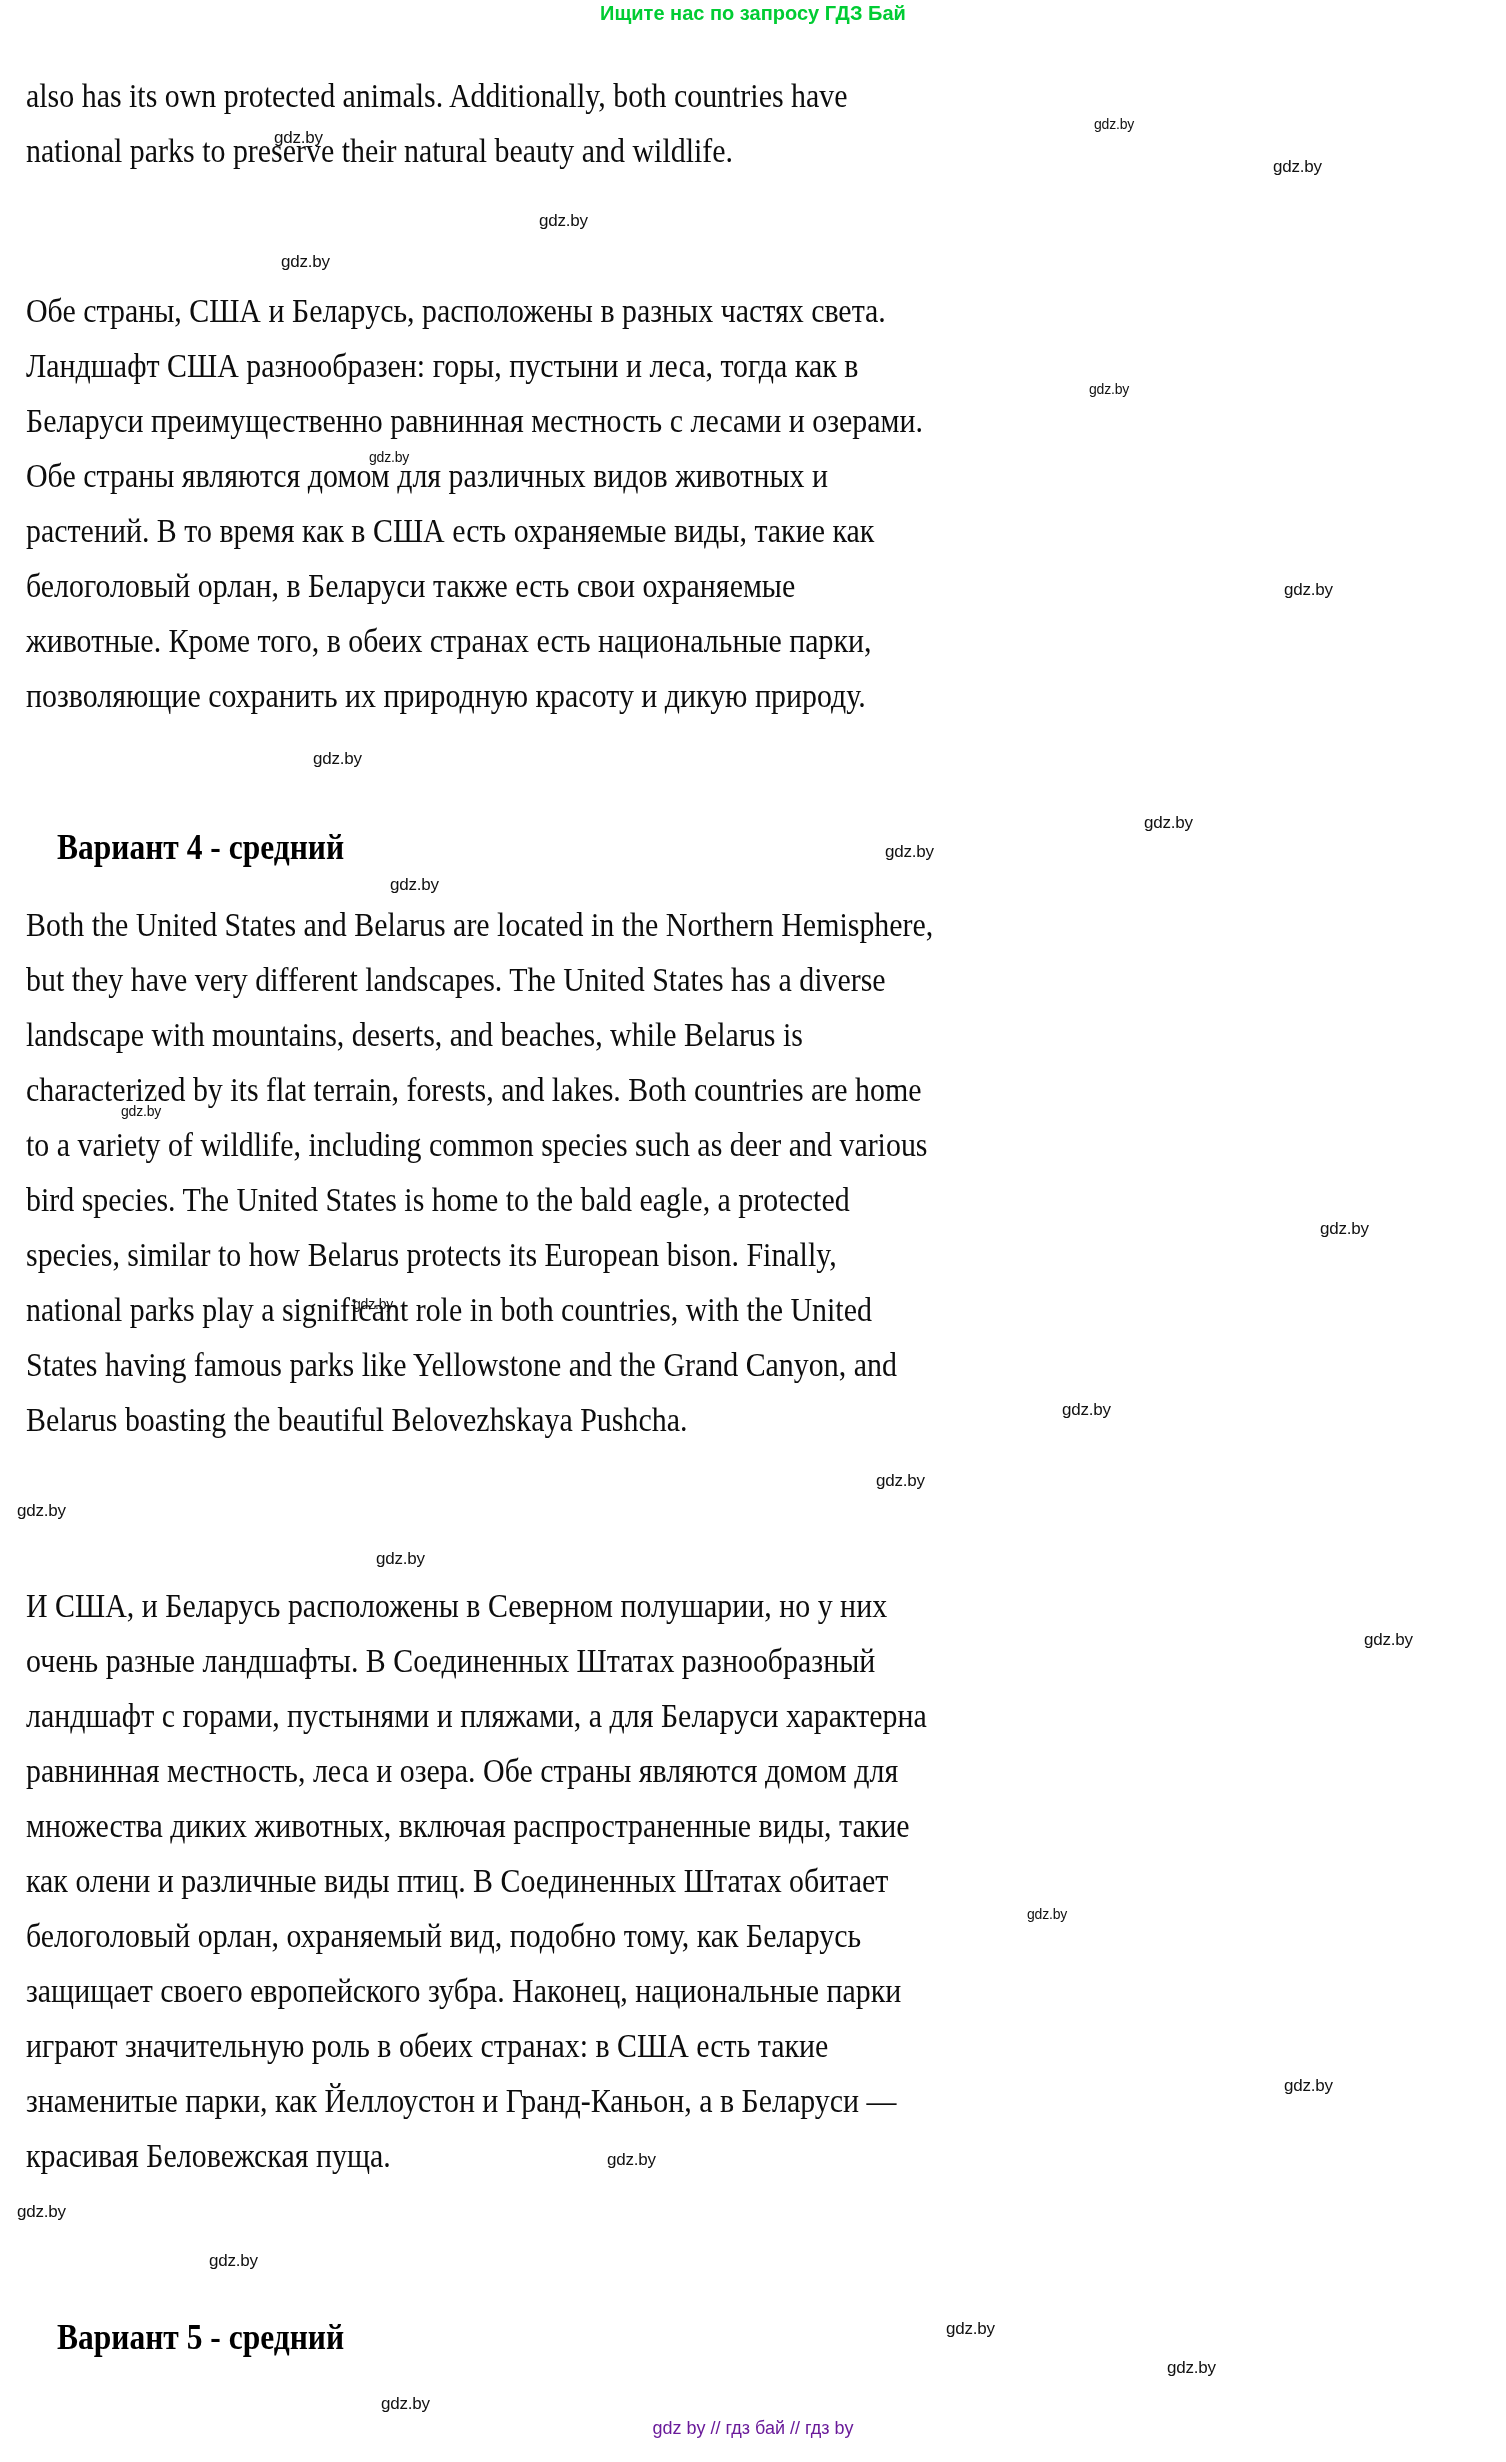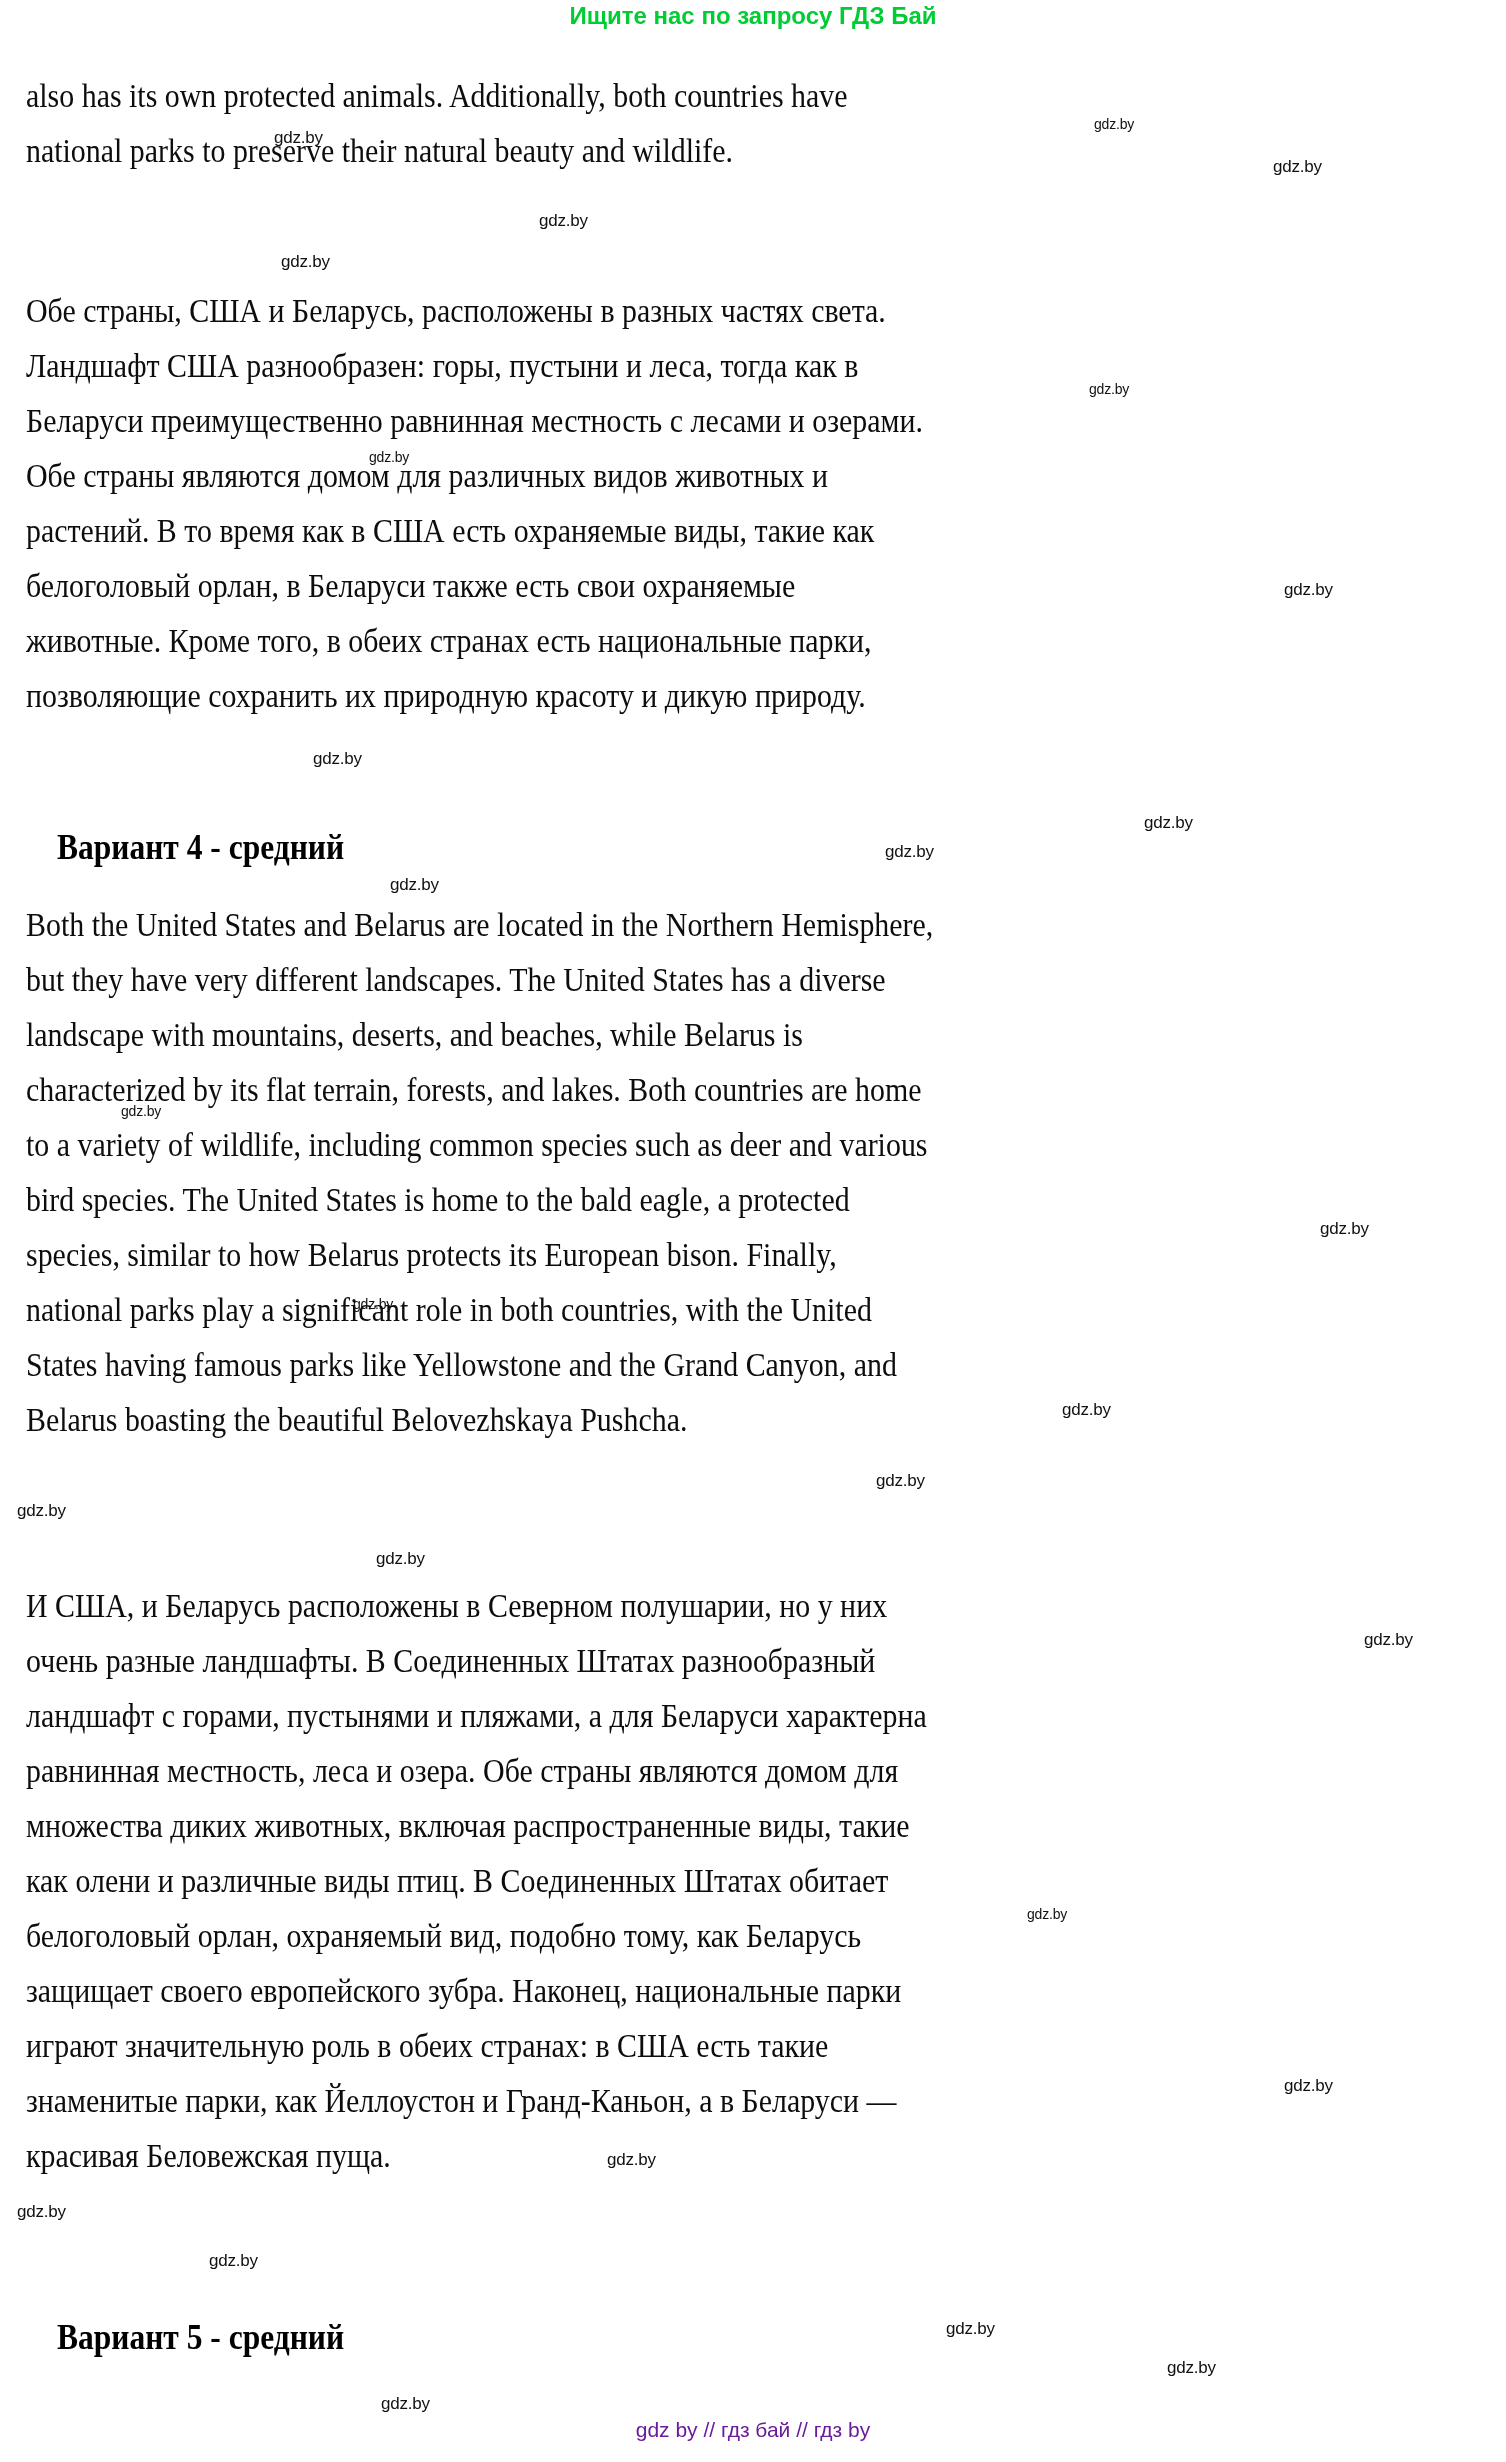--- a/index.html
+++ b/index.html
@@ -20,21 +20,21 @@
 
   
   .promo {
     position: absolute;
     top: 1.5px;
     left: 0;
     width: 1506px;
     text-align: center;
     font-family: "Liberation Sans", "DejaVu Sans", sans-serif;
     font-weight: bold;
-    font-size: 24px;
+    font-size: 20px;
     letter-spacing: 0px;
     white-space: nowrap;
   }
 
   
   .block {
     position: absolute;
     font-family: "Liberation Serif", "DejaVu Serif", serif;
     font-size: 34px;
     line-height: 55px;
@@ -70,21 +70,21 @@
   .wm.sm { font-size: 14px; line-height: 14px; }
 
   
   .footer {
     position: absolute;
     top: 2418px;
     left: 0;
     width: 1506px;
     text-align: center;
     font-family: "Liberation Sans", "DejaVu Sans", sans-serif;
-    font-size: 21px;
+    font-size: 18px;
     white-space: nowrap;
   }
 </style>
 </head>
 <body>
 
 <div id="page">
 
   <div class="promo" style="color: rgb(0, 204, 51);">Ищите нас по запросу ГДЗ Бай</div>
 

